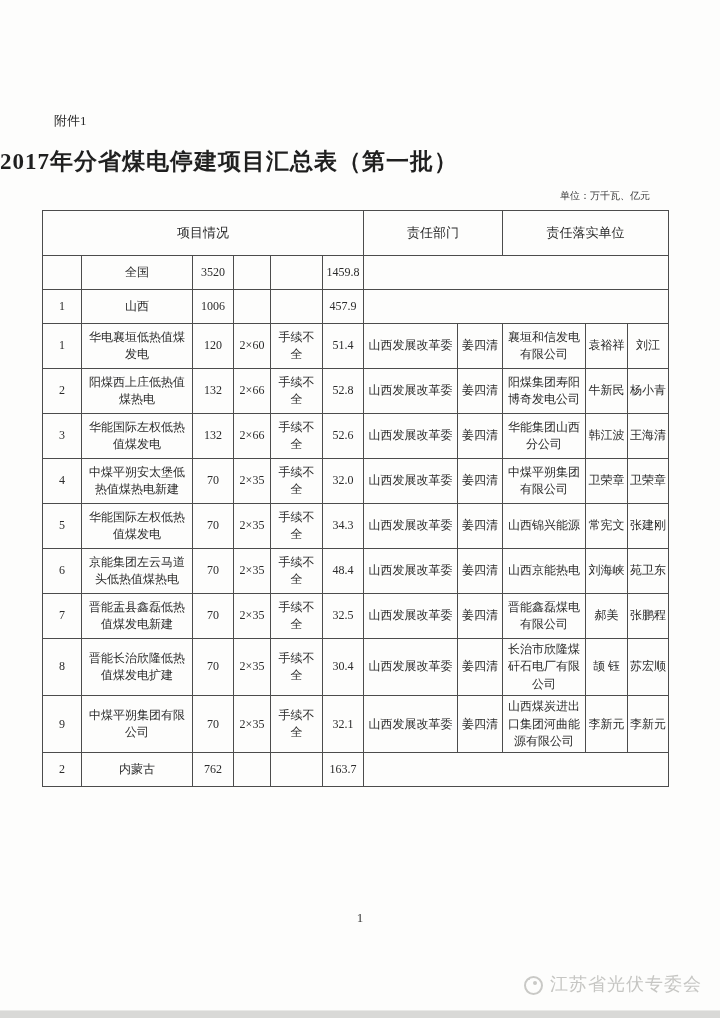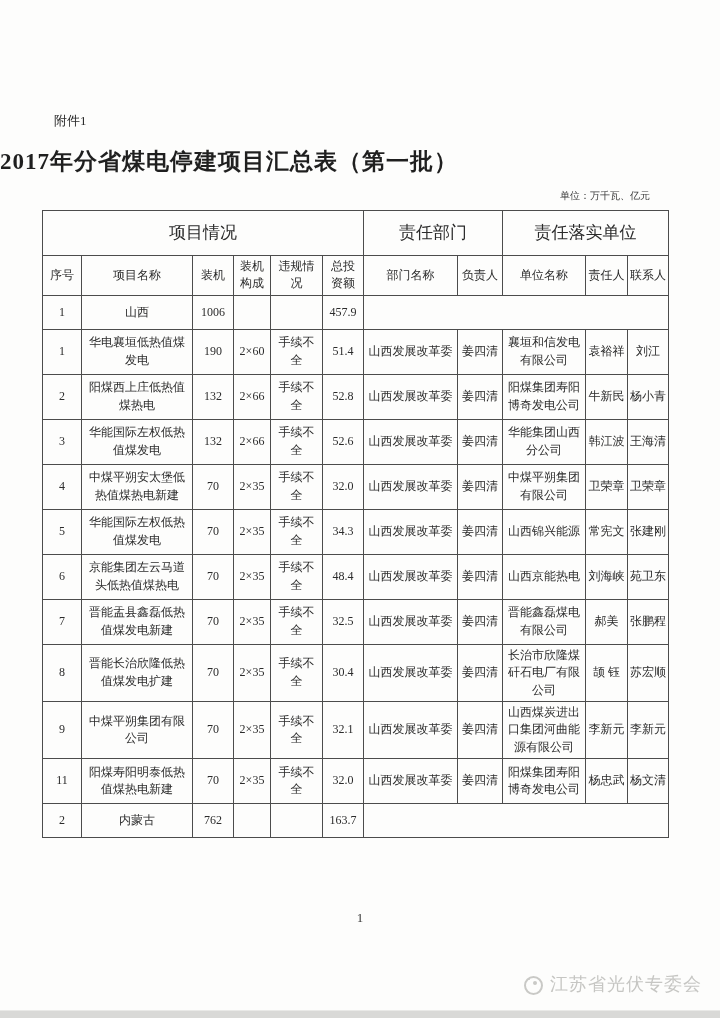--- a/index.html
+++ b/index.html
@@ -31,21 +31,21 @@
     width: 626px; border-collapse: collapse; table-layout: fixed;
     font-size: 12px; color: #2b2b2b;
   }
   table.doc-table th, table.doc-table td {
     border: 1px solid #4c4c4c;
     text-align: center; vertical-align: middle;
     padding: 2px 2px; line-height: 1.45;
     font-weight: normal;
     overflow: hidden;
   }
-  table.doc-table thead tr.group-row th { height: 45px; font-size: 17px; }
+  table.doc-table thead tr.group-row th { height: 45px; font-size: 13px; }
   table.doc-table thead tr.sub-row th { height: 33px; white-space: pre-line; font-size: 12px; }
   table.doc-table tbody tr.project-row td { height: 45px; }
   table.doc-table tbody tr.summary-row td { height: 34px; }
   table.doc-table td.merged-blank { border-left: 1px solid #4c4c4c; }
   .page-number {
     position: absolute; left: 0; top: 910px; width: 720px;
     text-align: center; font-size: 13px; color: #3a3a3a;
   }
   .watermark {
     position: absolute; right: 18px; top: 972px;
@@ -97,50 +97,44 @@
         <col style="width:83px">
       <col style="width:42px">
         <col style="width:41px">
     </colgroup>
     <thead>
       <tr class="group-row">
         <th colspan="6">项目情况</th>
         <th colspan="2">责任部门</th>
         <th colspan="3">责任落实单位</th>
       </tr>
-      <tr class="sub-row">
-        <th>序号</th>
-        <th>项目名称</th>
-        <th>装机</th>
-        <th>装机
-构成</th>
-        <th>违规情况</th>
-        <th>总投
-资额</th>
-        <th>部门名称</th>
-        <th>负责人</th>
-        <th>单位名称</th>
-        <th>责任人</th>
-        <th>联系人</th>
-      </tr>
     </thead>
     <tbody id="table-body">
+        <tr class="summary-row">
+          <td></td>
+          <td>全国</td>
+          <td>3520</td>
+          <td></td>
+          <td></td>
+          <td>1459.8</td>
+          <td colspan="5" class="merged-blank"></td>
+        </tr>
         <tr class="summary-row">
           <td>1</td>
           <td>山西</td>
           <td>1006</td>
           <td></td>
           <td></td>
           <td>457.9</td>
           <td colspan="5" class="merged-blank"></td>
         </tr>
         <tr class="project-row">
           <td>1</td>
           <td>华电襄垣低热值煤发电</td>
-          <td>190</td>
+          <td>120</td>
           <td>2×60</td>
           <td>手续不全</td>
           <td>51.4</td>
           <td>山西发展改革委</td>
           <td>姜四清</td>
           <td>襄垣和信发电有限公司</td>
           <td>袁裕祥</td>
           <td>刘江</td>
         </tr>
         <tr class="project-row">
@@ -240,33 +234,20 @@
           <td>70</td>
           <td>2×35</td>
           <td>手续不全</td>
           <td>32.1</td>
           <td>山西发展改革委</td>
           <td>姜四清</td>
           <td>山西煤炭进出口集团河曲能源有限公司</td>
           <td>李新元</td>
           <td>李新元</td>
         </tr>
-        <tr class="project-row">
-          <td>11</td>
-          <td>阳煤寿阳明泰低热值煤热电新建</td>
-          <td>70</td>
-          <td>2×35</td>
-          <td>手续不全</td>
-          <td>32.0</td>
-          <td>山西发展改革委</td>
-          <td>姜四清</td>
-          <td>阳煤集团寿阳博奇发电公司</td>
-          <td>杨忠武</td>
-          <td>杨文清</td>
-        </tr>
         <tr class="summary-row">
           <td>2</td>
           <td>内蒙古</td>
           <td>762</td>
           <td></td>
           <td></td>
           <td>163.7</td>
           <td colspan="5" class="merged-blank"></td>
         </tr>
       </tbody>

